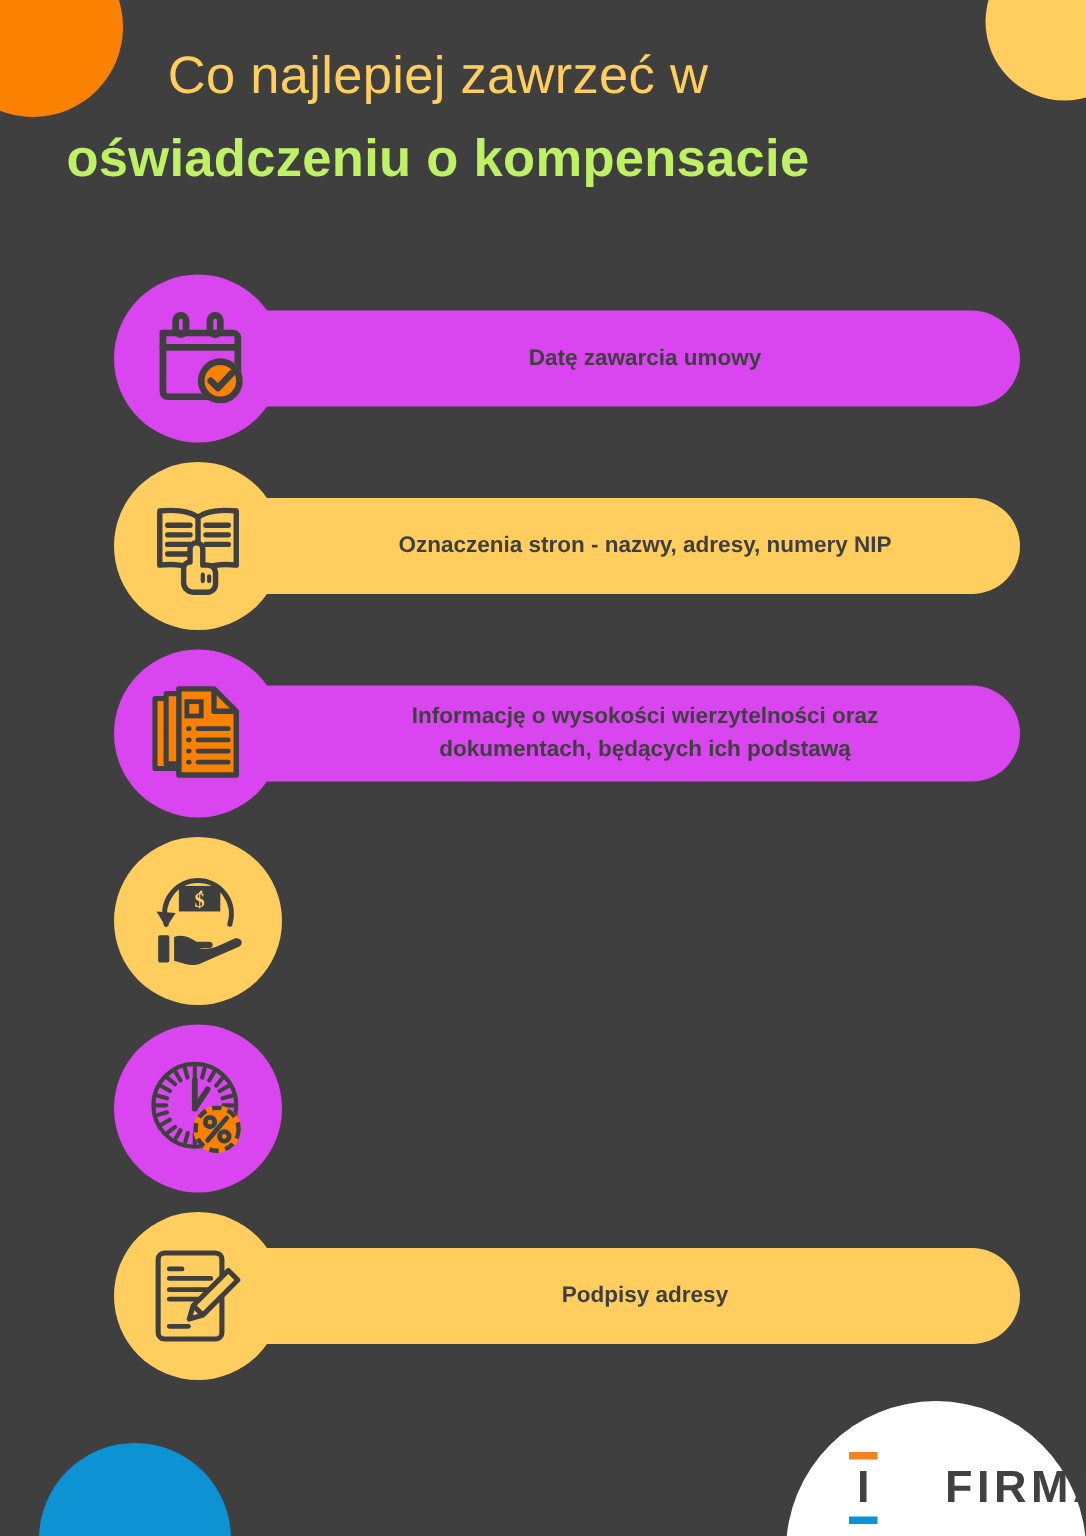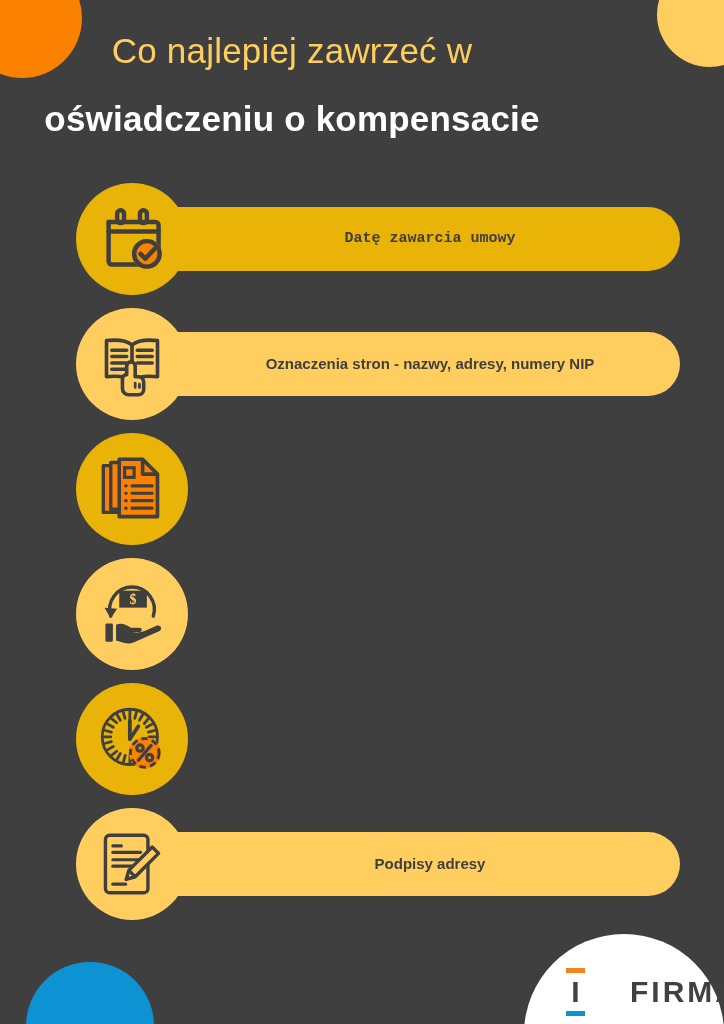--- a/index.html
+++ b/index.html
@@ -59,26 +59,26 @@
     z-index: 5;
   }
   .title-line1 {
     color: #ffce5f;
     font-size: 35px;
     font-weight: 400;
     line-height: 46px;
     letter-spacing: 0.2px;
   }
   .title-line2 {
-    color: #ffffff;
+    color: #bef264;
     font-size: 35px;
     font-weight: 700;
     line-height: 48px;
     letter-spacing: 0.2px;
-    margin-top: 21px;
+    margin-top: 8px;
   }
 
   
   #rows {
     position: absolute;
     left: 0;
     top: 183px;
     width: 724px;
     z-index: 4;
   }
@@ -118,21 +118,21 @@
     display: flex;
     align-items: center;
     justify-content: center;
   }
   .icon-circle svg {
     width: 68px;
     height: 68px;
     display: block;
   }
 
-  .tone-orange .pill, .tone-orange .icon-circle { background: #eab308; font-family: Liberation Mono, monospace; }
+  .tone-orange .pill, .tone-orange .icon-circle { background: #d946ef; }
   .tone-yellow .pill, .tone-yellow .icon-circle { background: #ffce5f; align-items: center; }
 
   
   #logo {
     position: absolute;
     left: 566px;
     top: 968px;
     z-index: 6;
     display: flex;
     align-items: center;
@@ -224,20 +224,24 @@
         </g>
         <path d="M27 34 a4 4 0 0 1 8 0 v10 h3 a5 5 0 0 1 5 5 v7 a5 5 0 0 1 -5 5 h-9 a6 6 0 0 1 -6 -6 v-9 a4 4 0 0 1 4 -4 z" fill="#ffce5f" stroke="#3f3f3f" stroke-width="3.4" stroke-linejoin="round"></path>
         <g fill="none" stroke="#3f3f3f" stroke-width="2.6" stroke-linecap="round">
           <path d="M35 50 v4 M39 51 v3"></path>
         </g>
       </svg>
     </div>
   </div>
 
   <div class="row tone-orange">
+    <div class="pill">
+      <div class="pill-label">Informację o wysokości wierzytelności oraz
+dokumentach, będących ich podstawą</div>
+    </div>
     <div class="icon-circle">
       <svg viewBox="0 0 64 64">
         <g fill="#fb8200" stroke="#3f3f3f" stroke-width="3.2" stroke-linejoin="round" stroke-linecap="round">
           <path d="M5 10 h22 v44 H5 z"></path>
           <path d="M12 7 h22 v44 H12 z"></path>
         </g>
         <path d="M20 4 h22 l14 14 v40 H20 z" fill="#fb8200" stroke="#3f3f3f" stroke-width="3.4" stroke-linejoin="round"></path>
         <path d="M42 4 v14 h14" fill="none" stroke="#3f3f3f" stroke-width="3.4" stroke-linejoin="round"></path>
         <rect x="25" y="12" width="9" height="9" fill="none" stroke="#3f3f3f" stroke-width="3"></rect>
         <g fill="none" stroke="#3f3f3f" stroke-width="3" stroke-linecap="round">

